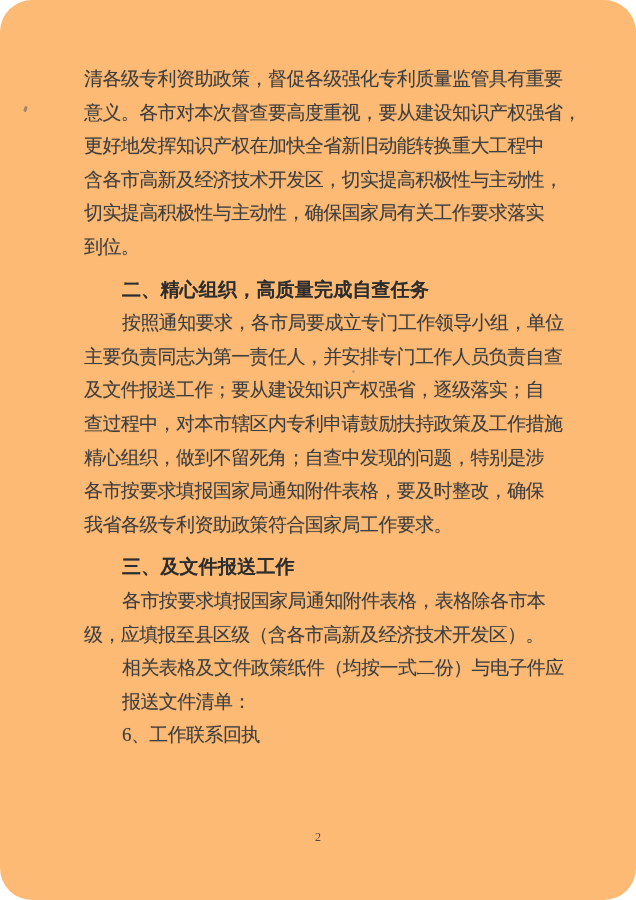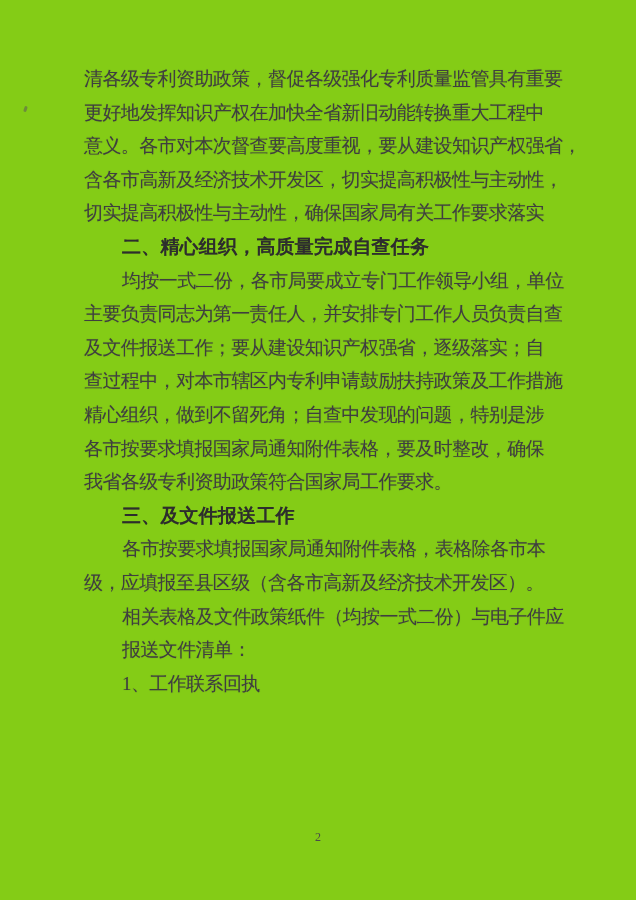--- a/index.html
+++ b/index.html
@@ -7,21 +7,22 @@
     width: 636px;
     height: 900px;
     background: #ffffff;
     overflow: hidden;
     font-family: "Liberation Serif", "DejaVu Serif", serif;
   }
   .page {
     position: relative;
     width: 636px;
     height: 900px;
-    background: #84cc16;
+    background: #fdba74;
+    border-radius: 32px;
   }
   .text-block {
     position: absolute;
     left: 84px;
     top: 62px;
     width: 476px;
   }
   .line {
     font-size: 19px;
     line-height: 33.6px;
@@ -34,20 +35,21 @@
   .line.indent {
     text-indent: 38px;
   }
   .line.heading {
     font-family: Liberation Sans, sans-serif;
     font-weight: bold;
     color: #2d2d2d;
     text-indent: 38px;
     letter-spacing: 0.2px;
     text-shadow: 0 0 0.5px rgba(45, 45, 45, 0.5);
+    margin-top: 9px;
   }
   .page-number {
     position: absolute;
     left: 0;
     right: 0;
     top: 830px;
     text-align: center;
     font-size: 12px;
     color: #4a4a4a;
     font-family: "Liberation Serif", "DejaVu Serif", serif;
@@ -76,35 +78,36 @@
 </head>
 <body>
 
 <div class="page">
 
   <div class="speck-1"></div>
   <div class="speck-2"></div>
 
   <div class="text-block">
     <div class="line">清各级专利资助政策，督促各级强化专利质量监管具有重要</div>
+    <div class="line">意义。各市对本次督查要高度重视，要从建设知识产权强省，</div>
     <div class="line">更好地发挥知识产权在加快全省新旧动能转换重大工程中</div>
-    <div class="line">意义。各市对本次督查要高度重视，要从建设知识产权强省，</div>
     <div class="line">含各市高新及经济技术开发区，切实提高积极性与主动性，</div>
     <div class="line">切实提高积极性与主动性，确保国家局有关工作要求落实</div>
+    <div class="line">到位。</div>
     <div class="line heading">二、精心组织，高质量完成自查任务</div>
-    <div class="line indent">均按一式二份，各市局要成立专门工作领导小组，单位</div>
+    <div class="line indent">按照通知要求，各市局要成立专门工作领导小组，单位</div>
     <div class="line">主要负责同志为第一责任人，并安排专门工作人员负责自查</div>
     <div class="line">及文件报送工作；要从建设知识产权强省，逐级落实；自</div>
     <div class="line">查过程中，对本市辖区内专利申请鼓励扶持政策及工作措施</div>
     <div class="line">精心组织，做到不留死角；自查中发现的问题，特别是涉</div>
     <div class="line">各市按要求填报国家局通知附件表格，要及时整改，确保</div>
     <div class="line">我省各级专利资助政策符合国家局工作要求。</div>
     <div class="line heading">三、及文件报送工作</div>
     <div class="line indent">各市按要求填报国家局通知附件表格，表格除各市本</div>
     <div class="line">级，应填报至县区级（含各市高新及经济技术开发区）。</div>
     <div class="line indent">相关表格及文件政策纸件（均按一式二份）与电子件应</div>
     <div class="line indent">报送文件清单：</div>
-    <div class="line indent">1、工作联系回执</div>
+    <div class="line indent">6、工作联系回执</div>
   </div>
 
   <div class="page-number">2</div>
 
 </div>
 
 </body></html>

